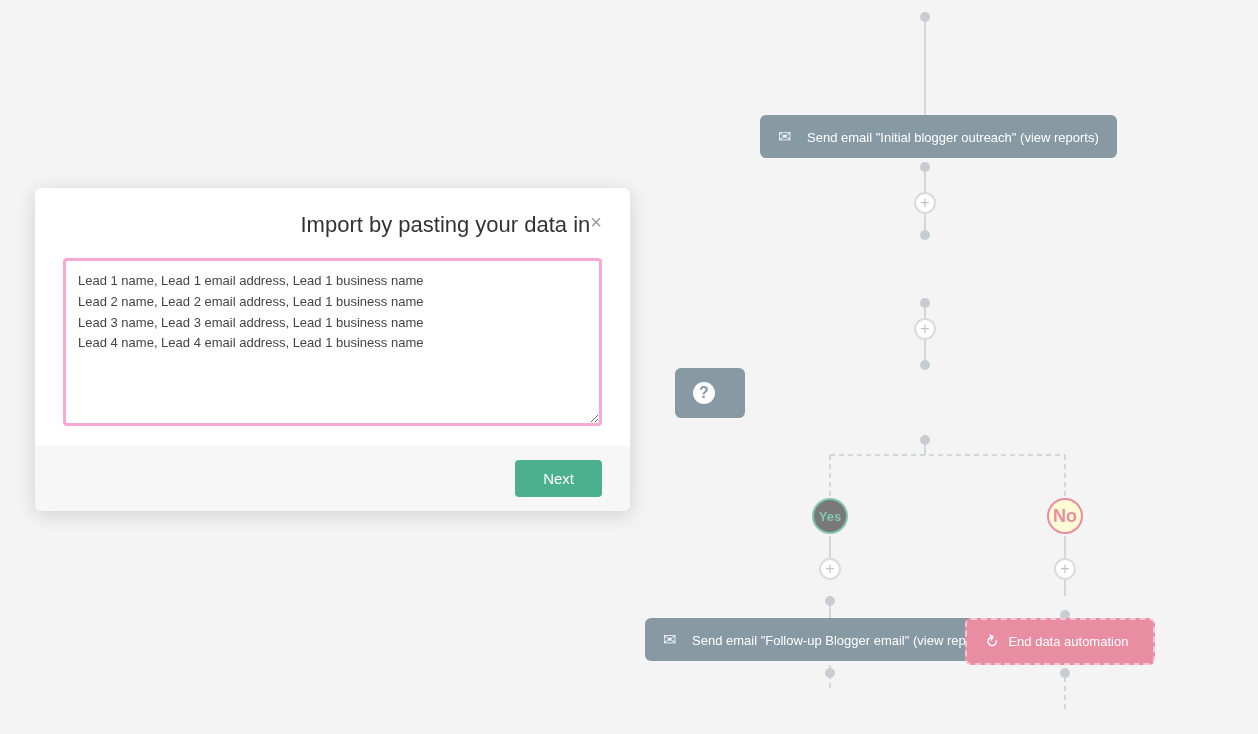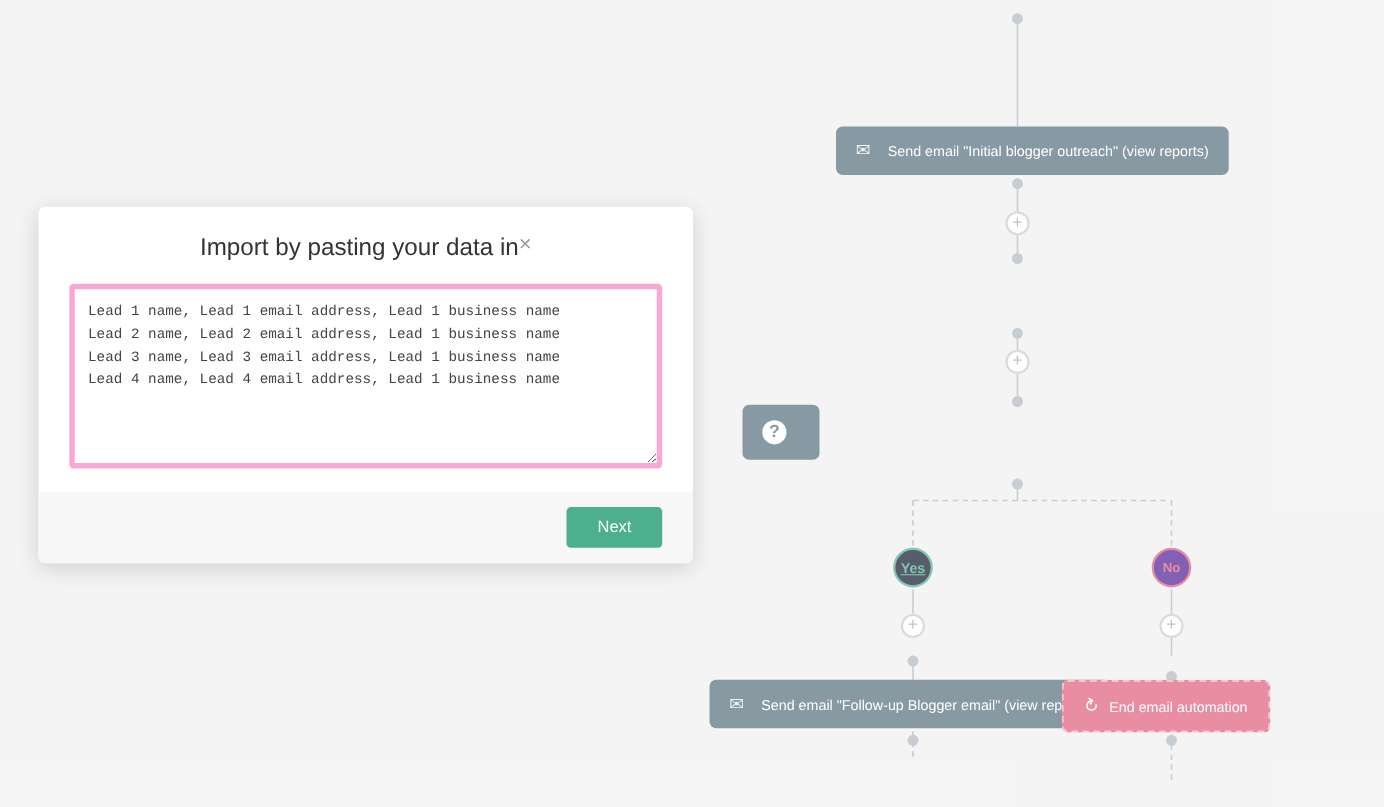--- a/index.html
+++ b/index.html
@@ -38,21 +38,21 @@
       background: #fff;
       border-radius: 6px;
       box-shadow: 0 4px 20px rgba(0,0,0,0.15);
       z-index: 20;
       overflow: hidden;
     }
 
     .modal-header {
       padding: 24px 28px 16px 28px;
       display: flex;
-      justify-content: center;
+      justify-content: flex-end;
       align-items: flex-start;
     }
 
     .modal-title {
       font-size: 22px;
       font-weight: 400;
       color: #333;
     }
 
     .modal-close {
@@ -65,27 +65,27 @@
       padding: 0;
     }
 
     .modal-body {
       padding: 4px 28px 0 28px;
     }
 
     .modal-textarea {
       width: 100%;
       height: 168px;
-      border: 5px solid #f9a8d4;
+      border: 3px solid #f9a8d4;
       border-radius: 4px;
       padding: 10px 12px;
       font-size: 13px;
       color: #444;
       resize: vertical;
-      font-family: Liberation Mono, monospace;
+      font-family: Liberation Sans, sans-serif;
       line-height: 1.6;
       outline: none;
     }
 
     .modal-footer {
       background: #f7f7f7;
       padding: 14px 28px;
       display: flex;
       justify-content: flex-end;
       margin-top: 16px;
@@ -212,42 +212,41 @@
       border-radius: 50%;
       background: #b0b8c0;
       position: absolute;
     }
 
     .circle-yes {
       width: 36px;
       height: 36px;
       border-radius: 50%;
       border: 2px solid #4caf8e;
-      background: #0f172a;
+      background: #404040;
       display: flex;
       align-items: center;
       justify-content: center;
       color: #4caf8e;
       font-size: 13px;
       font-weight: 600;
       position: absolute;
-      text-decoration: underline;
     }
 
     .circle-no {
       width: 36px;
       height: 36px;
       border-radius: 50%;
       border: 2px solid #e05c7a;
-      background: #4c1d95;
+      background: #fef9c3;
       display: flex;
       align-items: center;
       justify-content: center;
       color: #e05c7a;
-      font-size: 12px;
+      font-size: 18px;
       font-weight: 600;
       position: absolute;
     }
 
     
     .flow-svg {
       position: absolute;
       top: 0;
       left: 0;
       width: 100%;
@@ -363,20 +362,20 @@
   <div class="node" style="position:absolute;top:618px;left:25px;">
     <div class="node-email">
       <span class="node-email-icon">✉</span>
       <span>Send email "Follow-up Blogger email" (view reports)</span>
     </div>
   </div>
 
   <div class="node" style="position:absolute;top:618px;left:345px;">
     <div class="node-end" style="display:flex;align-items:center;border:2px dashed rgba(255,255,255,0.5);">
       <span class="node-end-icon" style="display:inline-block;transform:rotate(30deg);">↻</span>
-      <span>End email automation</span>
+      <span>End data automation</span>
     </div>
   </div>
 
   <div class="circle-small" style="left:205px;top:668px;"></div>
   <div class="circle-small" style="left:440px;top:668px;"></div>
 
 </div>
 
 </body></html>

